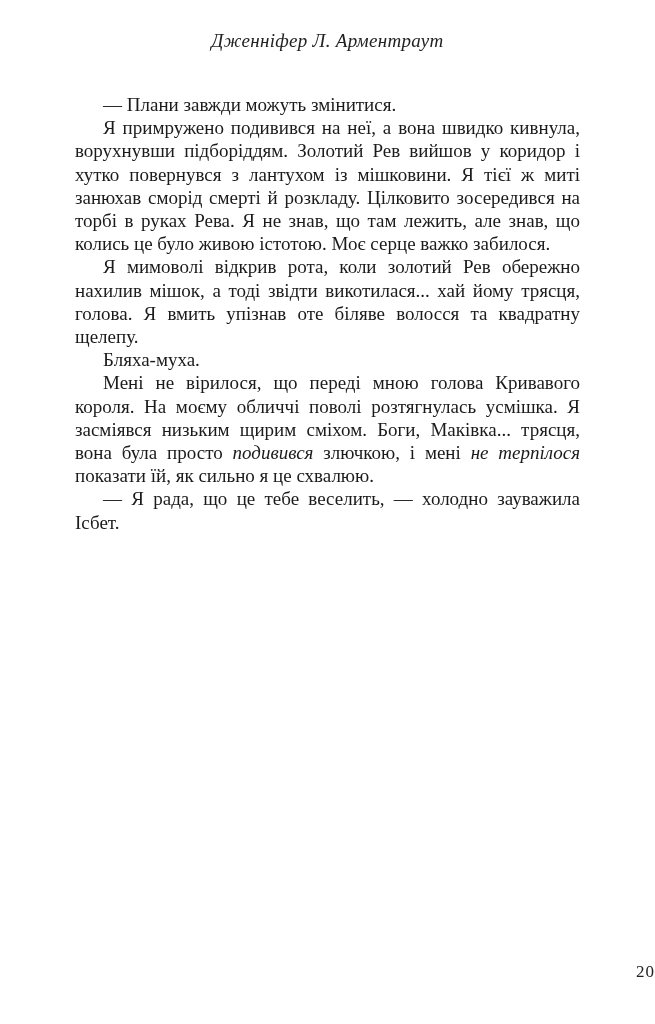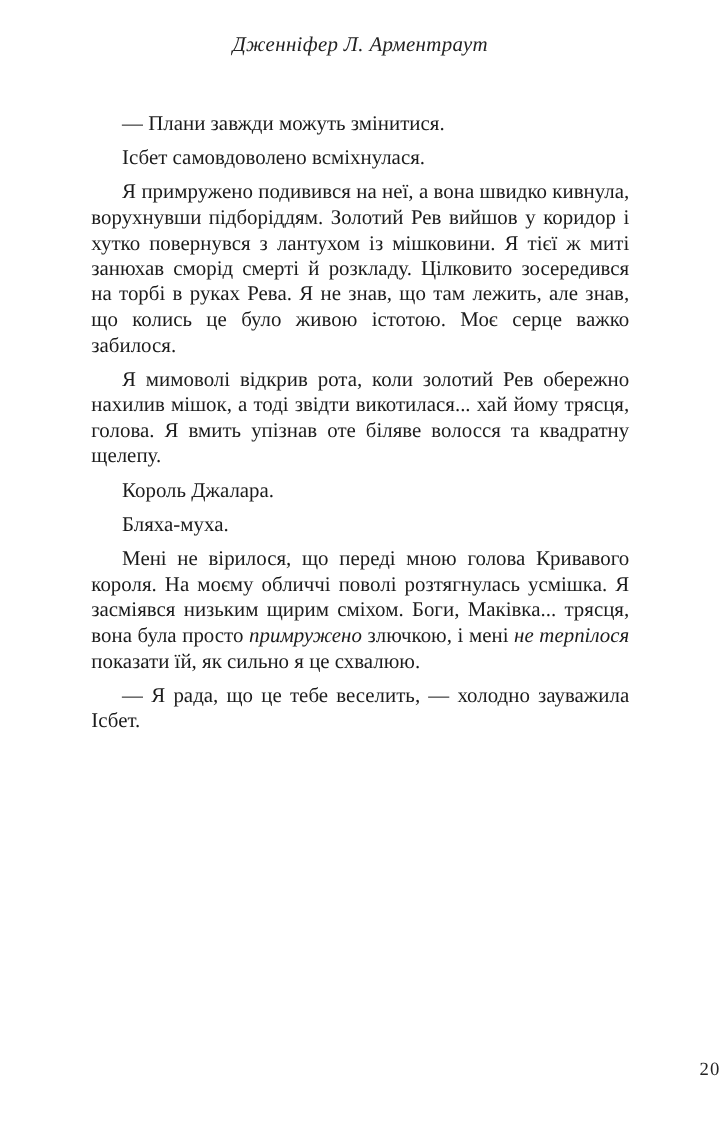--- a/index.html
+++ b/index.html
@@ -32,21 +32,21 @@
     position: absolute;
     top: 93px;
     left: 75px;
     width: 505px;
     font-size: 19px;
     line-height: 23.2px;
     text-align: justify;
     text-justify: inter-word;
   }
   .body-text p {
-    margin: 8px;
+    margin: 0;
     padding: 0;
     text-indent: 28px;
   }
   .body-text em {
     font-style: italic;
   }
   .page-number {
     position: absolute;
     top: 962px;
     left: 0;
@@ -58,23 +58,21 @@
   }
 </style>
 </head>
 <body>
 
 <div class="page">
   <div class="running-head">Дженніфер Л. Арментраут</div>
 
   <div class="body-text">
       <p><span>— Плани завжди можуть змінитися.</span></p>
-      <p><span>Ісбет самовдоволено всміхнулася.</span></p>
       <p><span>Я примружено подивився на неї, а вона швидко кивнула, ворухнувши підборіддям. Золотий Рев вийшов у коридор і хутко повернувся з лантухом із мішковини. Я тієї ж миті занюхав сморід смерті й розкладу. Цілковито зосередився на торбі в руках Рева. Я не знав, що там лежить, але знав, що колись це було живою істотою. Моє серце важко забилося.</span></p>
       <p><span>Я мимоволі відкрив рота, коли золотий Рев обережно нахилив мішок, а тоді звідти викотилася... хай йому трясця, голова. Я вмить упізнав оте біляве волосся та квадратну щелепу.</span></p>
-      <p><span>Король Джалара.</span></p>
       <p><span>Бляха-муха.</span></p>
-      <p><span>Мені не вірилося, що переді мною голова Кривавого короля. На моєму обличчі поволі розтягнулась усмішка. Я засміявся низьким щирим сміхом. Боги, Маківка... трясця, вона була просто </span><em>примружено</em><span> злючкою, і мені </span><em>не терпілося</em><span> показати їй, як сильно я це схвалюю.</span></p>
+      <p><span>Мені не вірилося, що переді мною голова Кривавого короля. На моєму обличчі поволі розтягнулась усмішка. Я засміявся низьким щирим сміхом. Боги, Маківка... трясця, вона була просто </span><em>подивився</em><span> злючкою, і мені </span><em>не терпілося</em><span> показати їй, як сильно я це схвалюю.</span></p>
       <p><span>— Я рада, що це тебе веселить, — холодно зауважила Ісбет.</span></p>
     </div>
 
   <div class="page-number">20</div>
 </div>
 
 </body></html>

